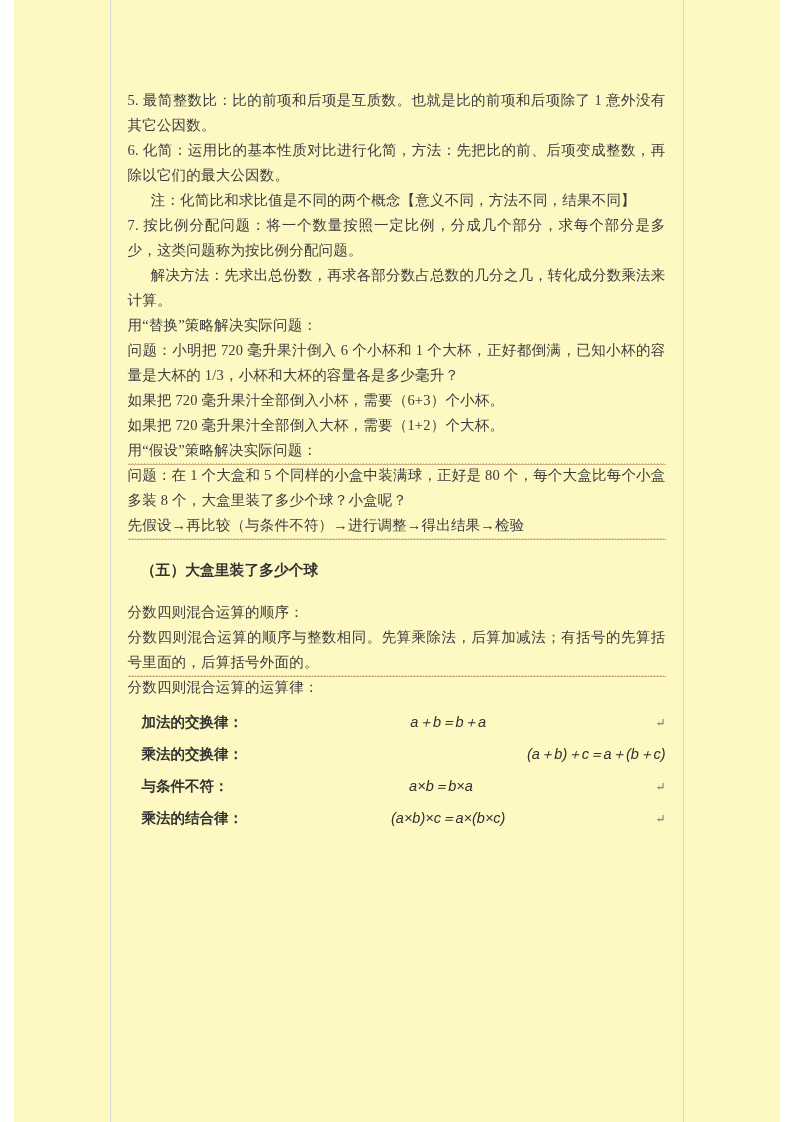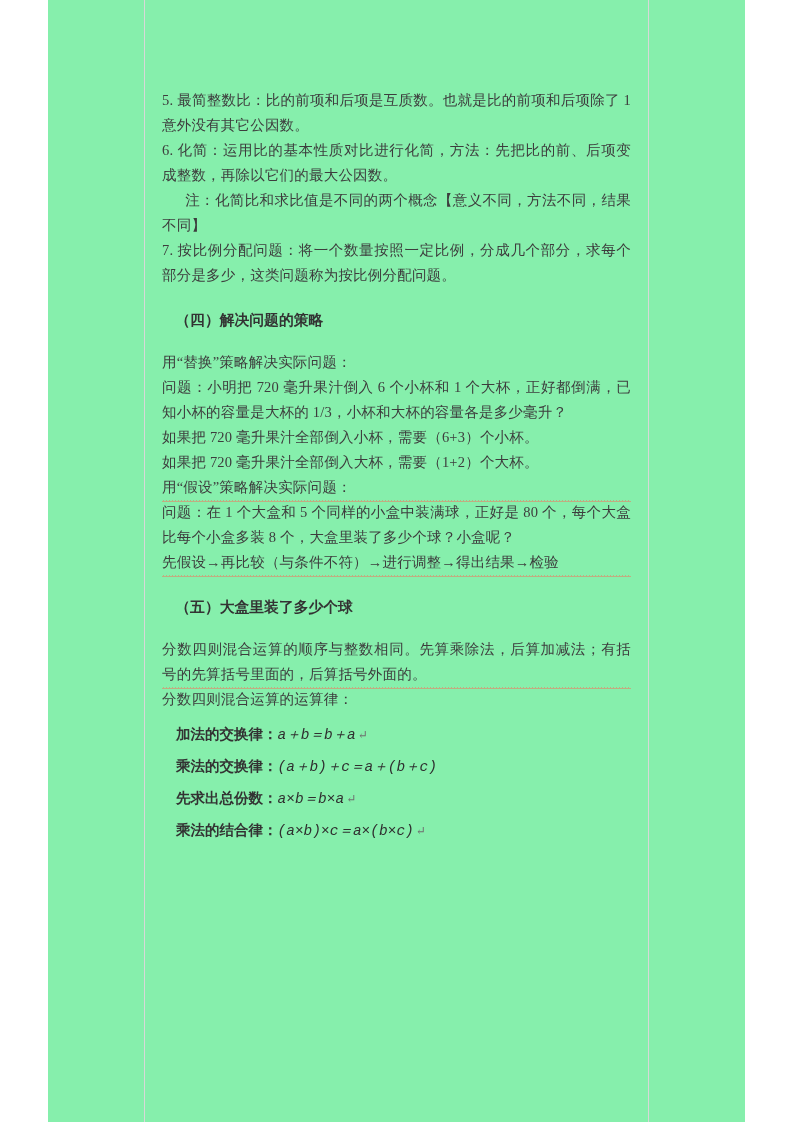--- a/index.html
+++ b/index.html
@@ -6,24 +6,24 @@
     margin: 0;
     padding: 0;
     background: #ffffff;
   }
   body {
     font-family: "Liberation Serif", "DejaVu Serif", serif;
     color: #3b3b3b;
   }
   .page {
     position: relative;
-    width: 697px;
+    width: 766px;
     height: 1122px;
     margin: 0 auto;
-    background: #86efac;
+    background: #fef9c3;
     overflow: hidden;
   }
   
   .page-edge-left,
   .page-edge-right {
     position: absolute;
     top: 0;
     bottom: 0;
     width: 1px;
     background: #d8d8d8;
@@ -58,31 +58,32 @@
     text-indent: 0.9em;
   }
   .gap-md { height: 20px; }
 
   .formula-row {
     display: flex;
     align-items: baseline;
     margin: 13px 0 0 0;
     text-indent: 0;
     padding-left: 14px;
+    justify-content: space-between;
   }
   .formula-label {
     font-size: 14.5px;
     font-weight: bold;
     color: #333333;
     white-space: nowrap;
     font-family: "Liberation Serif", serif;
   }
   .formula-body {
     font-size: 14.5px;
-    font-family: Liberation Mono, monospace;
+    font-family: Liberation Sans, sans-serif;
     font-style: italic;
     color: #2f2f2f;
     white-space: nowrap;
   }
   .ret {
     font-style: normal;
     color: #6f6f6f;
     font-size: 12px;
     padding-left: 2px;
   }
@@ -110,49 +111,50 @@
 <div class="page">
   <div class="page-edge-left"></div>
   <div class="page-edge-right"></div>
 
   <div class="content">
 
     <p>5. 最简整数比：比的前项和后项是互质数。也就是比的前项和后项除了 1 意外没有其它公因数。</p>
     <p>6. 化简：运用比的基本性质对比进行化简，方法：先把比的前、后项变成整数，再除以它们的最大公因数。</p>
     <p class="indent">注：化简比和求比值是不同的两个概念【意义不同，方法不同，结果不同】</p>
     <p>7. 按比例分配问题：将一个数量按照一定比例，分成几个部分，求每个部分是多少，这类问题称为按比例分配问题。</p>
+    <p class="indent">解决方法：先求出总份数，再求各部分数占总数的几分之几，转化成分数乘法来计算。</p>
 
-    <div class="heading">（四）解决问题的策略</div>
 
     <p>用“替换”策略解决实际问题：</p>
     <p>问题：小明把 720 毫升果汁倒入 6 个小杯和 1 个大杯，正好都倒满，已知小杯的容量是大杯的 1/3，小杯和大杯的容量各是多少毫升？</p>
     <p>如果把 720 毫升果汁全部倒入小杯，需要（6+3）个小杯。</p>
     <p>如果把 720 毫升果汁全部倒入大杯，需要（1+2）个大杯。</p>
     <p class="squiggle">用“假设”策略解决实际问题：</p>
     <p>问题：在 1 个大盒和 5 个同样的小盒中装满球，正好是 80 个，每个大盒比每个小盒多装 8 个，大盒里装了多少个球？小盒呢？</p>
     <p class="squiggle">先假设→再比较（与条件不符）→进行调整→得出结果→检验</p>
 
     <div class="heading">（五）大盒里装了多少个球</div>
 
+    <p>分数四则混合运算的顺序：</p>
     <p class="squiggle">分数四则混合运算的顺序与整数相同。先算乘除法，后算加减法；有括号的先算括号里面的，后算括号外面的。</p>
     <p>分数四则混合运算的运算律：</p>
 
     <div class="formula-row">
       <span class="formula-label">加法的交换律：</span>
       <span class="formula-body">a＋b＝b＋a</span>
       <span class="ret">↵</span>
     </div>
 
     <div class="formula-row">
       <span class="formula-label">乘法的交换律：</span>
       <span class="formula-body">(a＋b)＋c＝a＋(b＋c)</span>
     </div>
 
     <div class="formula-row">
-      <span class="formula-label">先求出总份数：</span>
+      <span class="formula-label">与条件不符：</span>
       <span class="formula-body">a×b＝b×a</span>
       <span class="ret">↵</span>
     </div>
 
     <div class="formula-row">
       <span class="formula-label">乘法的结合律：</span>
       <span class="formula-body">(a×b)×c＝a×(b×c)</span>
       <span class="ret">↵</span>
     </div>
 

